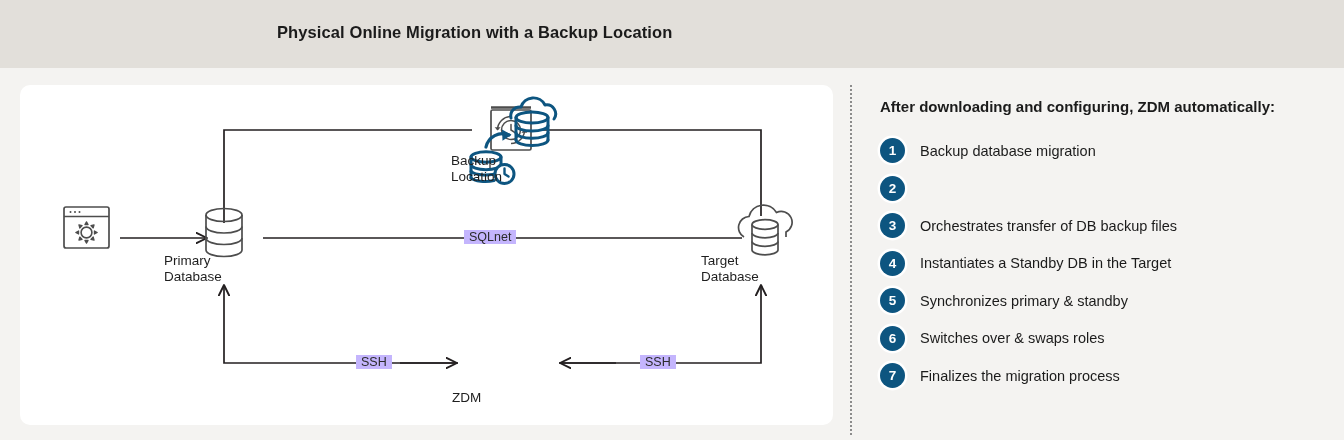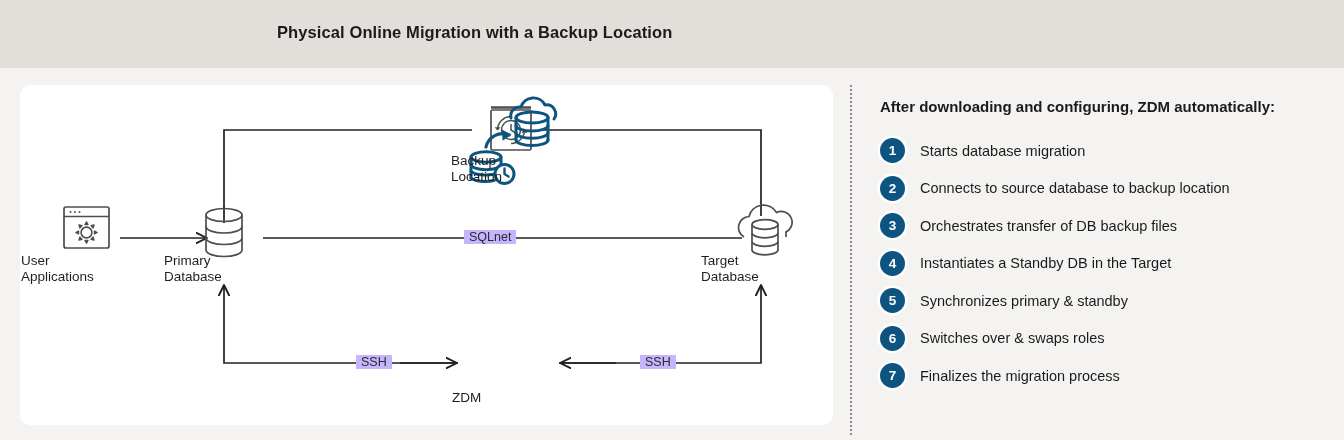--- a/index.html
+++ b/index.html
@@ -232,24 +232,20 @@
         <path d="M 481 72 L 481 88"></path>
         <path d="M 451 93 A 15 5.2 0 0 0 474 95.5"></path>
         <path d="M 451 79.5 A 15 5.2 0 0 0 481 79.5"></path>
         <path d="M 451 86.3 A 15 5.2 0 0 0 478 87.5"></path>
 
         <circle cx="484.5" cy="89" r="9.5" fill="#ffffff"></circle>
         <path d="M 484.5 83.5 L 484.5 89 L 488.5 91.5" stroke-width="2.4"></path>
       </g>
     </svg>
 
-    <div class="node-label" style="left:1px; top:168px; width:132px;">
-      <div>User</div>
-      <div>Applications</div>
-    </div>
 
     <div class="node-label" style="left:144px; top:168px; width:120px;">
       <div>Primary</div>
       <div>Database</div>
     </div>
 
     <div class="node-label" style="left:431px; top:68px; width:120px;">
       <div>Backup</div>
       <div>Location</div>
     </div>
@@ -269,25 +265,24 @@
   </div>
 
   <div id="divider"></div>
 
   <div id="right-panel">
     <div id="panel-heading">After downloading and configuring, ZDM automatically:</div>
 
     <div id="steps-list">
       <div class="step-row">
         <div class="step-badge">1</div>
-        <div class="step-text">Starts database migration</div>
+        <div class="step-text">Backup database migration</div>
       </div>
       <div class="step-row">
         <div class="step-badge">2</div>
-        <div class="step-text">Connects to source database to backup location</div>
       </div>
       <div class="step-row">
         <div class="step-badge">3</div>
         <div class="step-text">Orchestrates transfer of DB backup files</div>
       </div>
       <div class="step-row">
         <div class="step-badge">4</div>
         <div class="step-text">Instantiates a Standby DB in the Target</div>
       </div>
       <div class="step-row">

